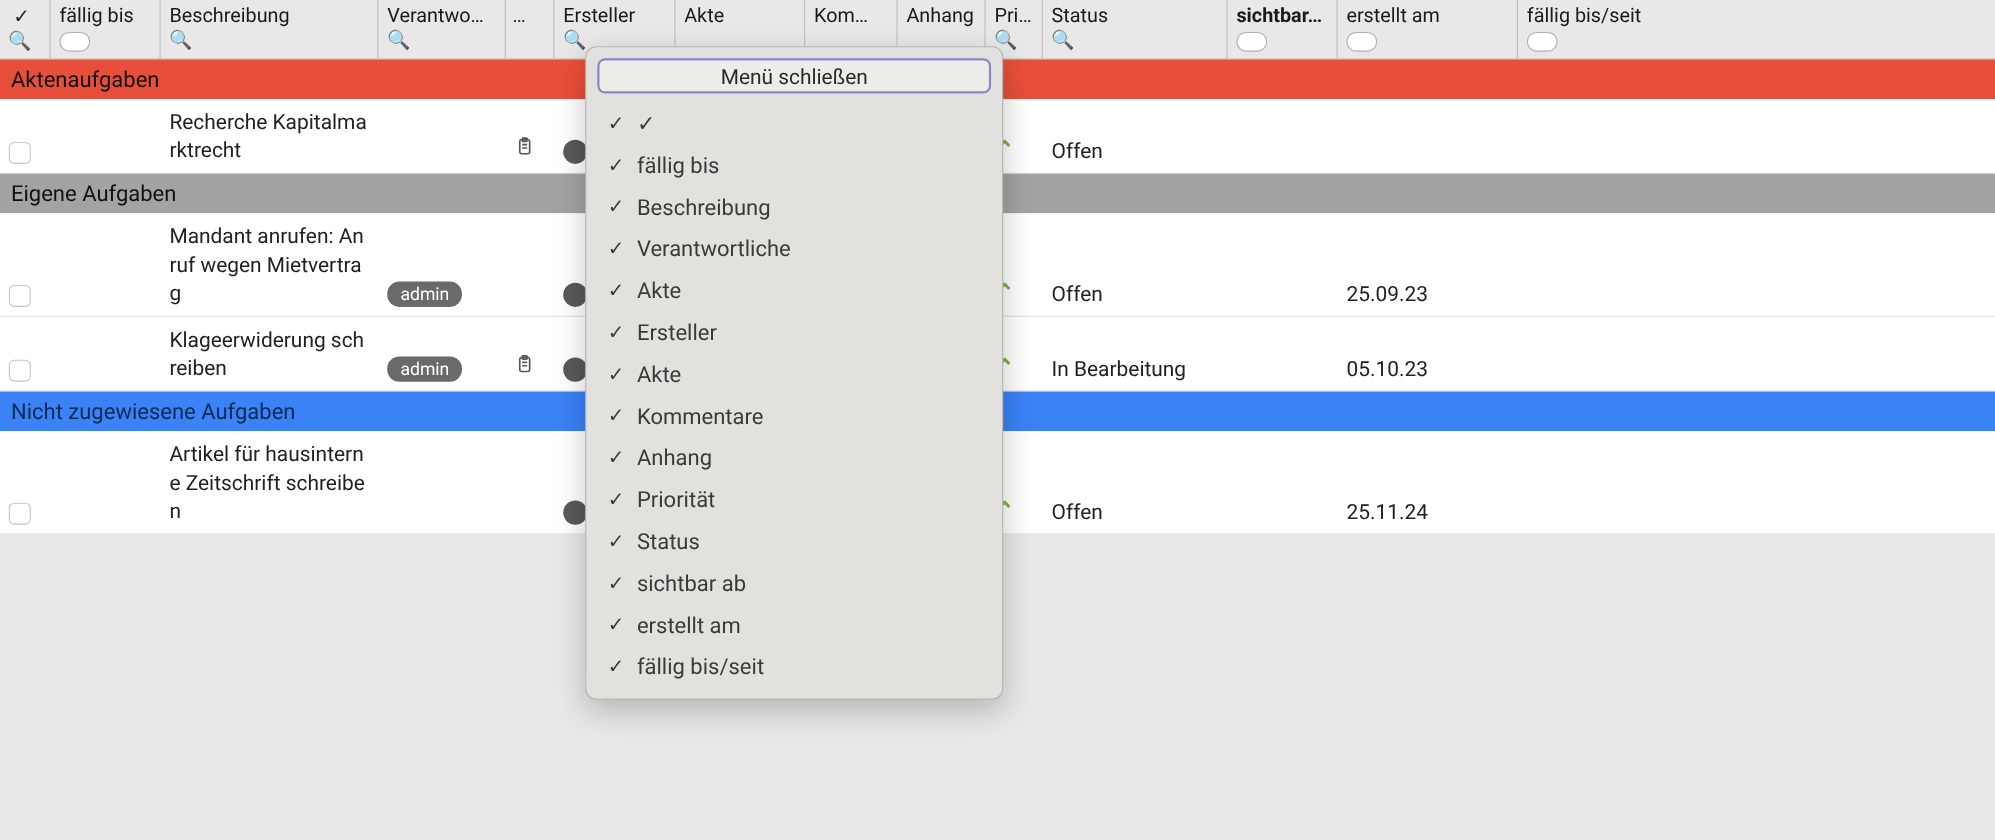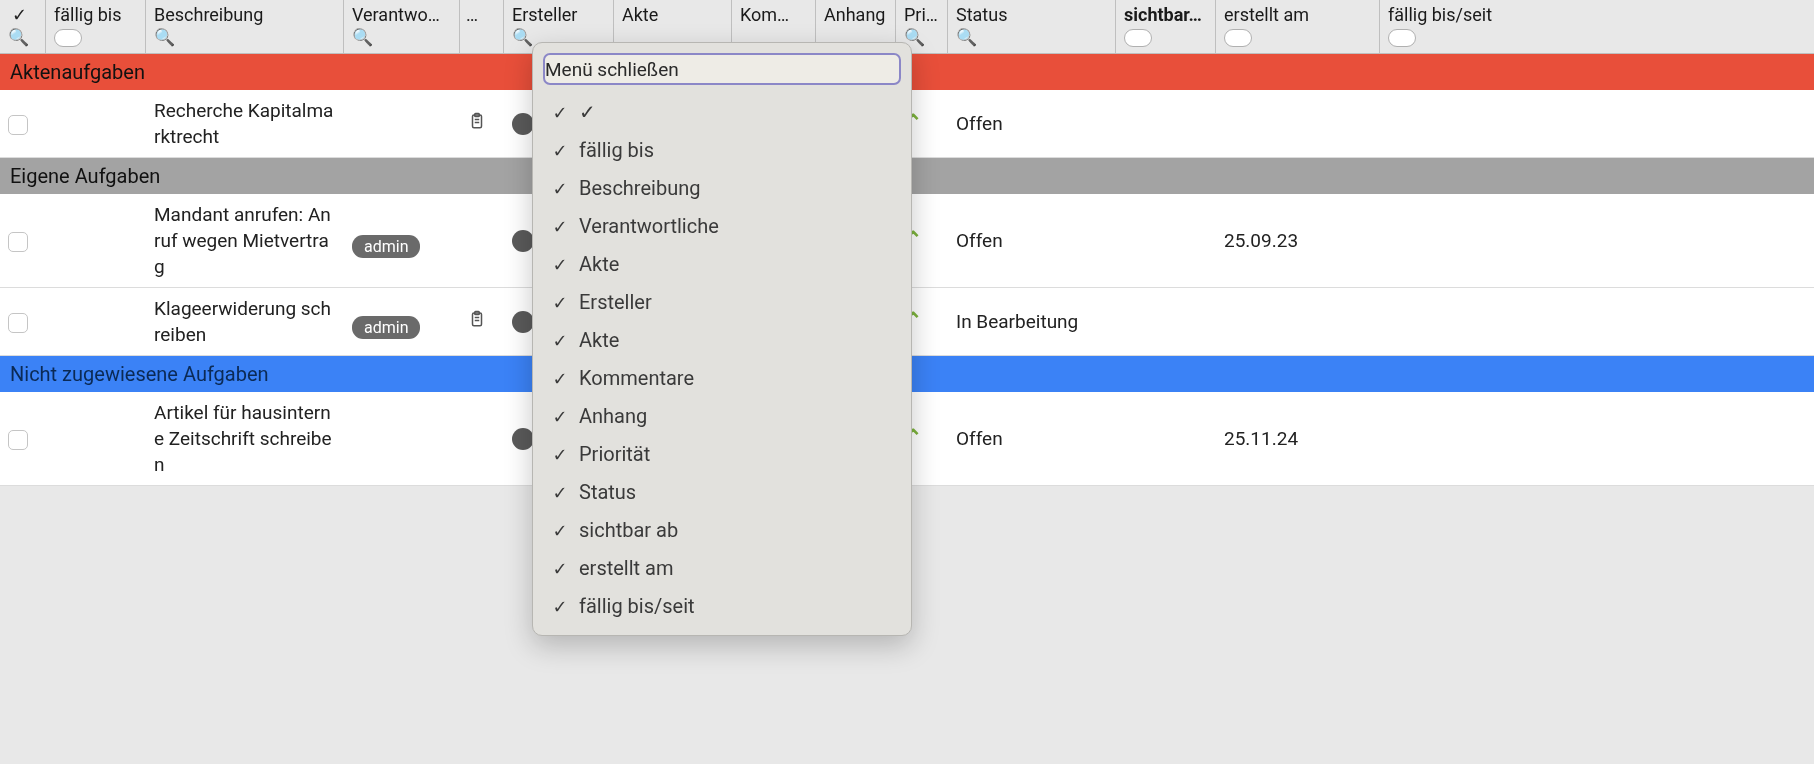--- a/index.html
+++ b/index.html
@@ -75,21 +75,21 @@
     padding: 6px 10px;
     font-size: 20px;
     font-weight: 400;
     color: #111;
   }
   .group-red   { background: #e84f3a; }
   .group-orange{ background: #a3a3a3; }
   .group-blue  { background: #3b82f6; color: #0b2a55; }
   .row {
     display: flex;
-    align-items: center;
+    align-items: flex-end;
     border-bottom: 1px solid #dcdcdc;
     background: #fff;
   }
   .cell {
     padding: 8px 8px;
     overflow: hidden;
   }
   .cell.desc { word-break: break-all; font-size: 19px; line-height: 1.35; }
   .checkbox {
     width: 20px;
@@ -135,20 +135,21 @@
     border-radius: 10px;
     box-shadow: 0 10px 28px rgba(0,0,0,0.22);
     padding-bottom: 10px;
     z-index: 10;
   }
   .popup-close {
     margin: 10px 10px 8px 10px;
     height: 32px;
     display: flex;
     align-items: center;
+    justify-content: center;
     background: #eeece6;
     border: 2px solid #8b87c7;
     border-radius: 7px;
     font-size: 19px;
     color: #2a2a2a;
   }
   .popup-item {
     display: flex;
     align-items: center;
     gap: 10px;
@@ -346,20 +347,21 @@
       </div>
       <div class="cell c-creator">
           <div class="creator-dot"></div>
         </div>
       <div class="cell c-file"></div>
       <div class="cell c-comm"></div>
       <div class="cell c-att"></div>
       <div class="cell c-pri"><span class="pri-up">⌃</span></div>
       <div class="cell c-status">In Bearbeitung</div>
       <div class="cell c-vis"></div>
+      <div class="cell c-created">05.10.23</div>
       <div class="cell c-dueseit"></div>
     </div>
 
     <div class="group-header group-blue">
       <span>Nicht zugewiesene Aufgaben</span>
     </div>
     <div class="row">
       <div class="cell c-check">
           <div class="checkbox"></div>
         </div>

